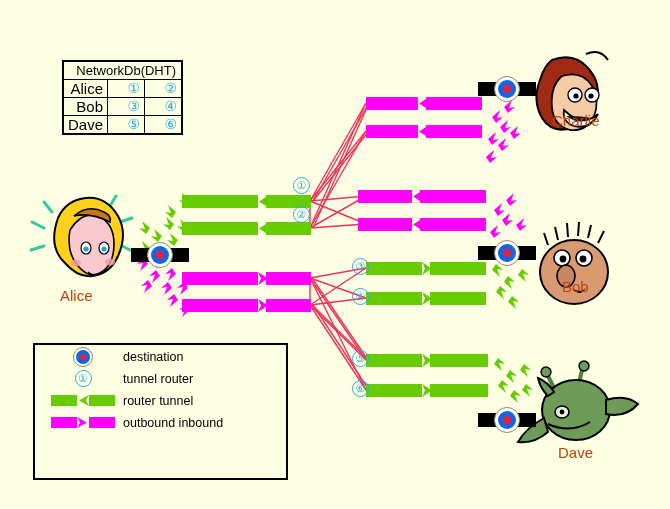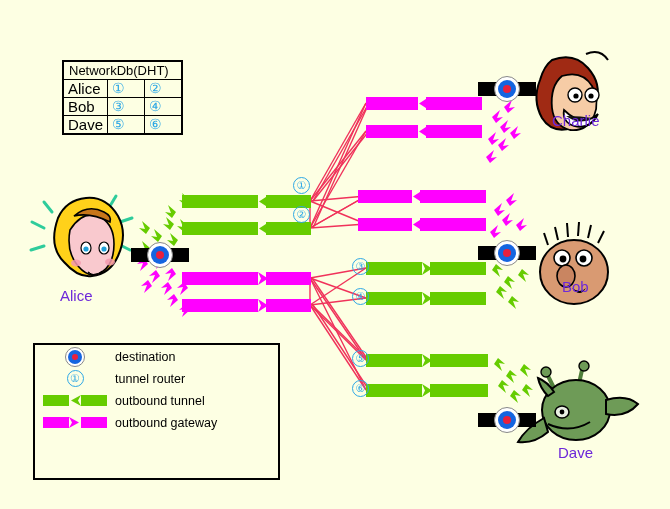--- a/index.html
+++ b/index.html
@@ -18,35 +18,36 @@
   
   .netdb{
     position:absolute;left:62px;top:60px;
     border:2px solid #000;background:#FDFFE3;
     border-collapse:collapse;
     z-index:5;
   }
   .netdb td{
     border:1px solid #000;
     font-size:15px;color:#000;
-    text-align:left;
+    text-align:right;
     padding:0 4px;
     line-height:17px;
     white-space:nowrap;
   }
   .netdb td.hdr{font-size:13px;padding:0 5px;}
   .netdb td.nm{font-weight:400;}
   .netdb td.gw{width:28px;color:#2EA8E6;font-size:14px;}
 
   
   .legend{
     position:absolute;left:33px;top:343px;
     width:243px;height:133px;
     border:2px solid #000;background:#FDFFE3;
     z-index:5;
+    padding-left:8px;
   }
   .legrow{display:flex;align-items:center;height:21px;margin-top:1px;}
   .legicon{width:80px;display:flex;align-items:center;justify-content:center;}
   .leglabel{font-size:12.5px;color:#000;white-space:nowrap;}
 
   .sw-router{width:62px;height:11px;background:#000;}
   .sw-inter{width:64px;height:11px;display:flex;align-items:center;}
   .sw-inter .m{width:26px;height:11px;background:#FF00FF;}
   .sw-inter .ln{width:12px;height:2px;background:#F0325A;}
   .sw-inter .g{width:26px;height:11px;background:#66CC00;}
@@ -77,21 +78,21 @@
   
   .gwnum{
     position:absolute;width:17px;height:17px;border-radius:50%;
     border:1.3px solid #2EA8E6;color:#2EA8E6;
     font-size:11px;line-height:15px;text-align:center;
     background:transparent;z-index:6;box-sizing:border-box;
   }
 
   
   .caption{
-    position:absolute;font-size:15px;color:#6d28d9;z-index:6;white-space:nowrap;
+    position:absolute;font-size:15px;color:#c2410c;z-index:6;white-space:nowrap;
   }
 
   
   .legbub{
     width:17px;height:17px;border-radius:50%;
     border:1.3px solid #2EA8E6;color:#2EA8E6;
     font-size:11px;line-height:15px;text-align:center;box-sizing:border-box;
   }
   .legdest{
     position:relative;width:20px;height:20px;border-radius:50%;
@@ -395,30 +396,30 @@
 
 
     <div class="legrow">
       <span class="legicon">
         <svg width="64" height="13" viewBox="0 0 64 13">
           <rect x="0" y="1" width="26" height="11" fill="#66CC00"></rect>
           <rect x="38" y="1" width="26" height="11" fill="#66CC00"></rect>
           <path d="M28,6.5 L38,1 L35,6.5 L38,12 Z" fill="#66CC00"></path>
         </svg>
       </span>
-      <span class="leglabel">outbound tunnel</span>
+      <span class="leglabel">router tunnel</span>
     </div>
 
     <div class="legrow">
       <span class="legicon">
         <svg width="64" height="13" viewBox="0 0 64 13">
           <rect x="0" y="1" width="26" height="11" fill="#FF00FF"></rect>
           <rect x="38" y="1" width="26" height="11" fill="#FF00FF"></rect>
           <path d="M36,6.5 L26,1 L29,6.5 L26,12 Z" fill="#FF00FF"></path>
         </svg>
       </span>
-      <span class="leglabel">outbound gateway</span>
+      <span class="leglabel">outbound inbound</span>
     </div>
 
 
   </div>
 
 </div>
 
 </body></html>

